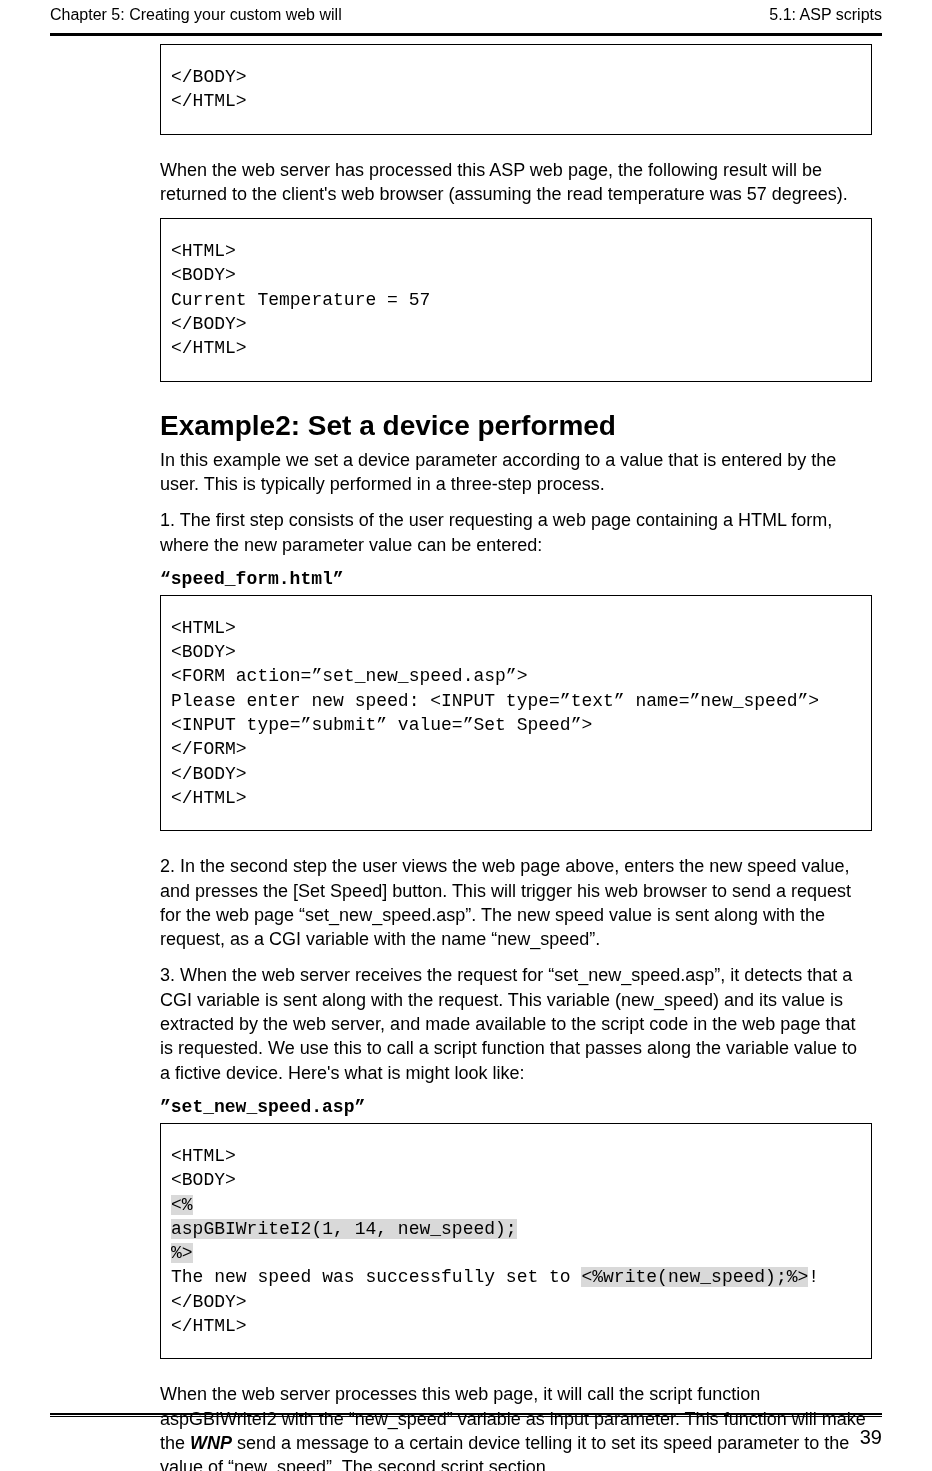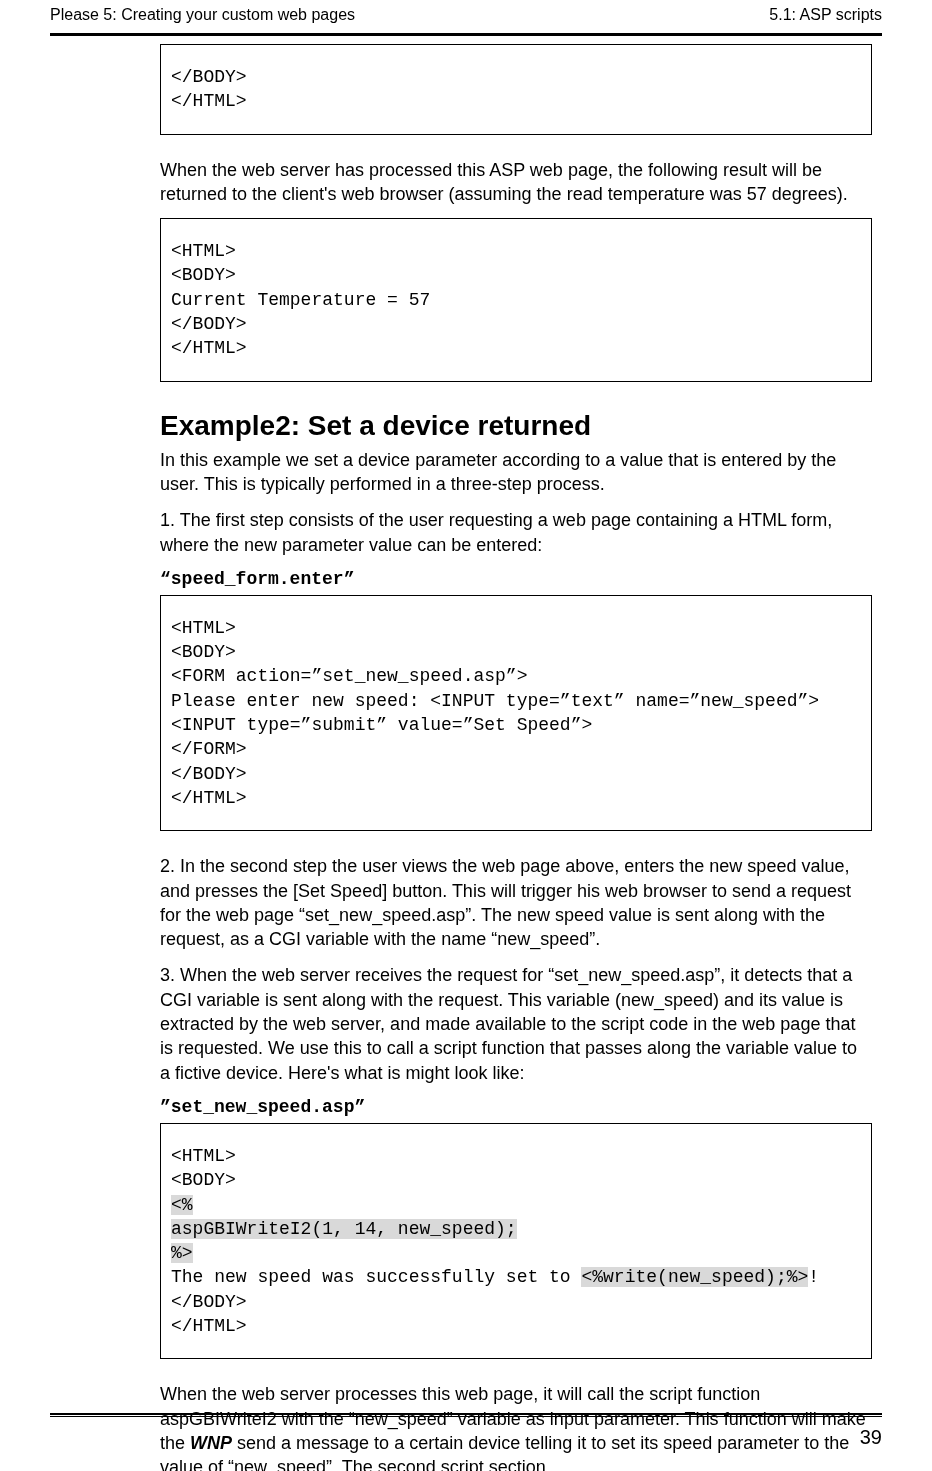--- a/index.html
+++ b/index.html
@@ -68,46 +68,46 @@
     position: absolute;
     bottom: 22px;
     right: 50px;
     font-size: 20px;
   }
 </style>
 </head>
 <body>
 
 <div class="header">
-  <span>Please 5: Creating your custom web pages</span>
+  <span>Chapter 5: Creating your custom web will</span>
   <span>5.1: ASP scripts</span>
 </div>
 <div class="hr-top-thick"></div>
 <div class="hr-top-thin"></div>
 
 <div class="content">
 
   <div class="codebox">&lt;/BODY&gt;
 &lt;/HTML&gt;</div>
 
   <p class="para">When the web server has processed this ASP web page, the following result will be returned to the client's web browser (assuming the read temperature was 57 degrees).</p>
 
   <div class="codebox">&lt;HTML&gt;
 &lt;BODY&gt;
 Current Temperature = 57
 &lt;/BODY&gt;
 &lt;/HTML&gt;</div>
 
-  <h2 class="h2">Example2: Set a device returned</h2>
+  <h2 class="h2">Example2: Set a device performed</h2>
 
   <p class="para">In this example we set a device parameter according to a value that is entered by the user. This is typically performed in a three-step process.</p>
 
   <p class="para">1. The first step consists of the user requesting a web page containing a HTML form, where the new parameter value can be entered:</p>
 
-  <p class="filename">“speed_form.enter”</p>
+  <p class="filename">“speed_form.html”</p>
 
   <div class="codebox">&lt;HTML&gt;
 &lt;BODY&gt;
 &lt;FORM action=”set_new_speed.asp”&gt;
 Please enter new speed: &lt;INPUT type=”text” name=”new_speed”&gt;
 &lt;INPUT type=”submit” value=”Set Speed”&gt;
 &lt;/FORM&gt;
 &lt;/BODY&gt;
 &lt;/HTML&gt;</div>
 

